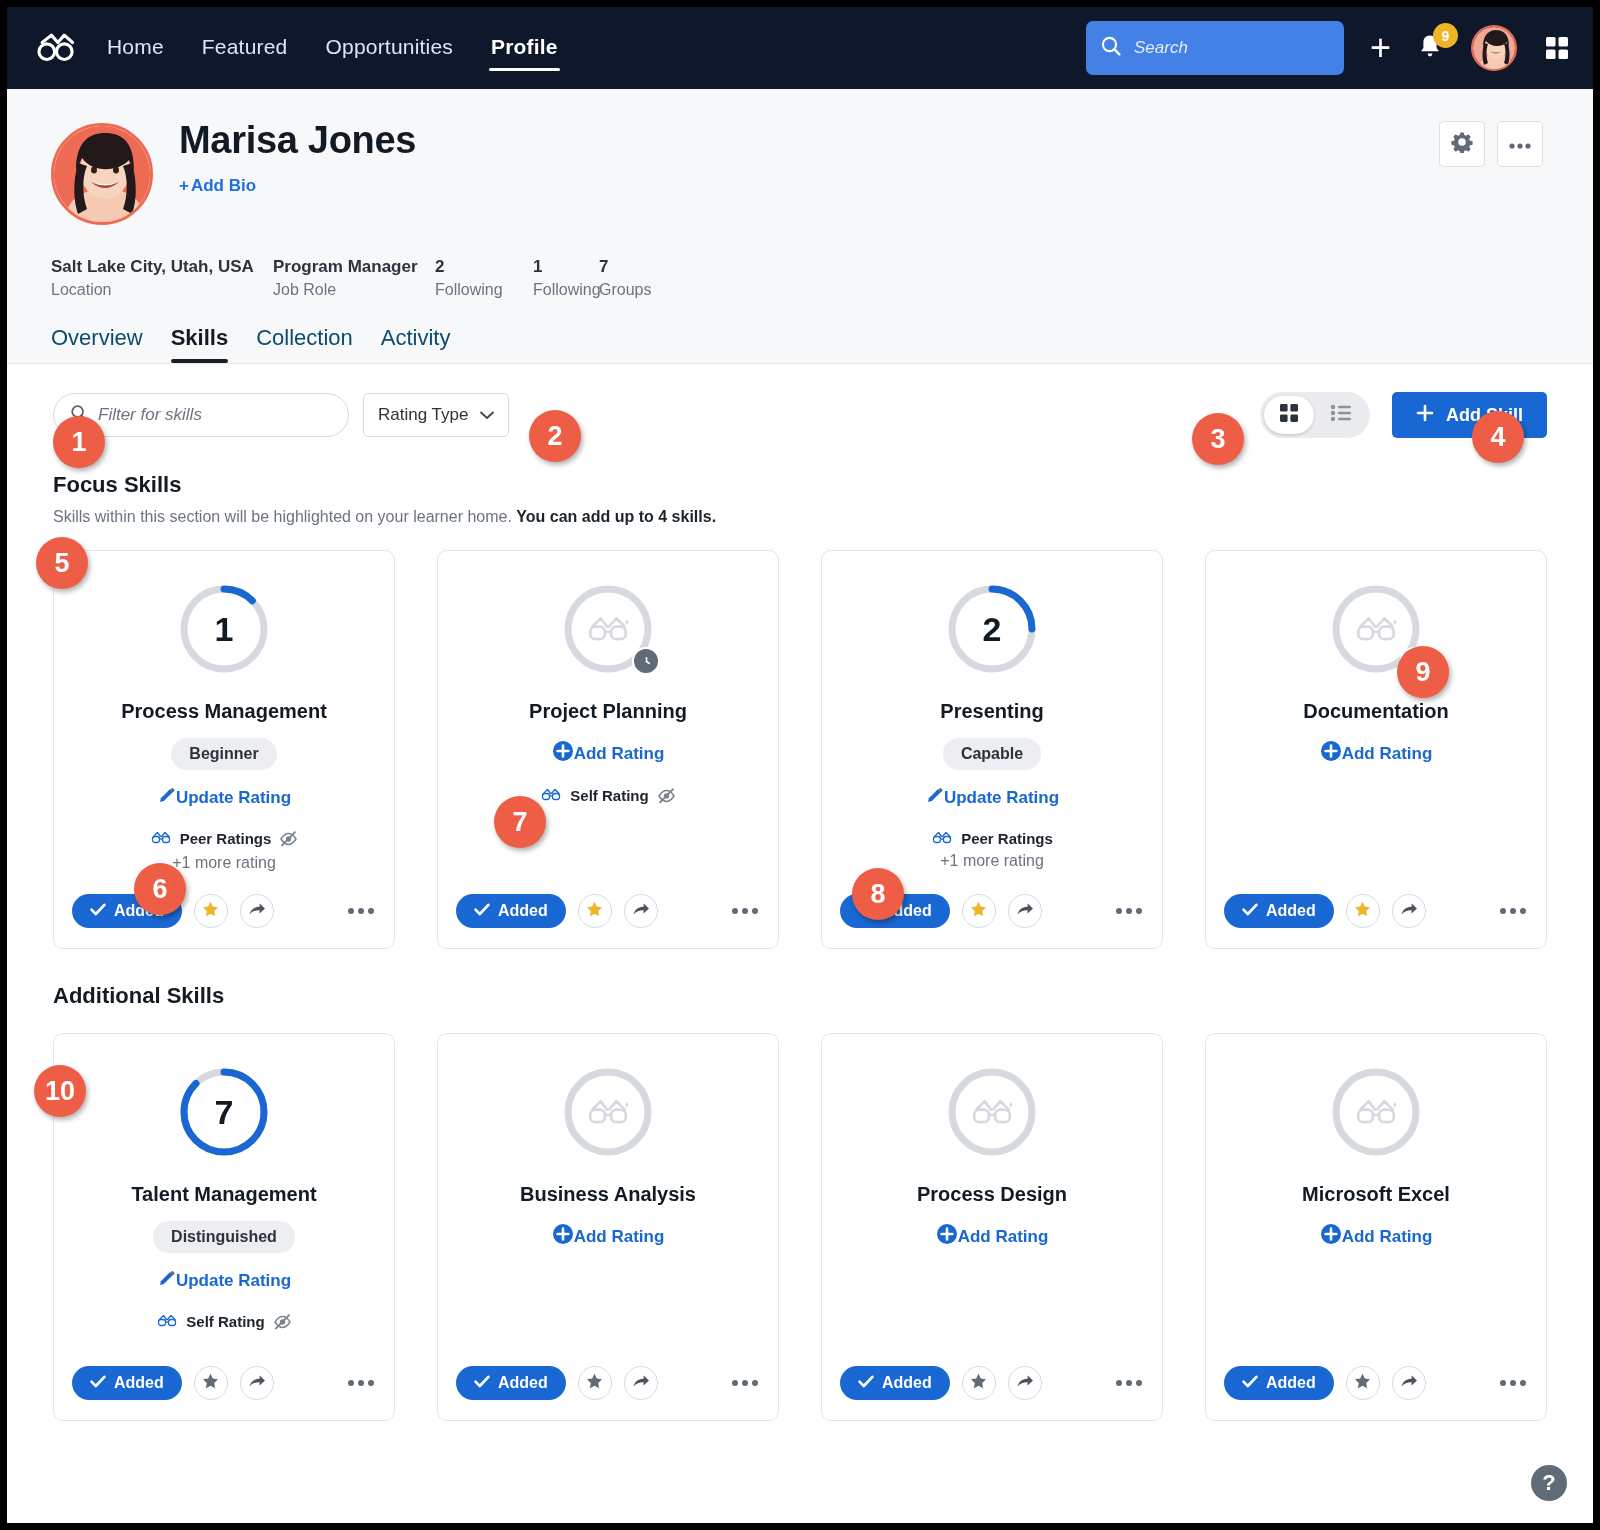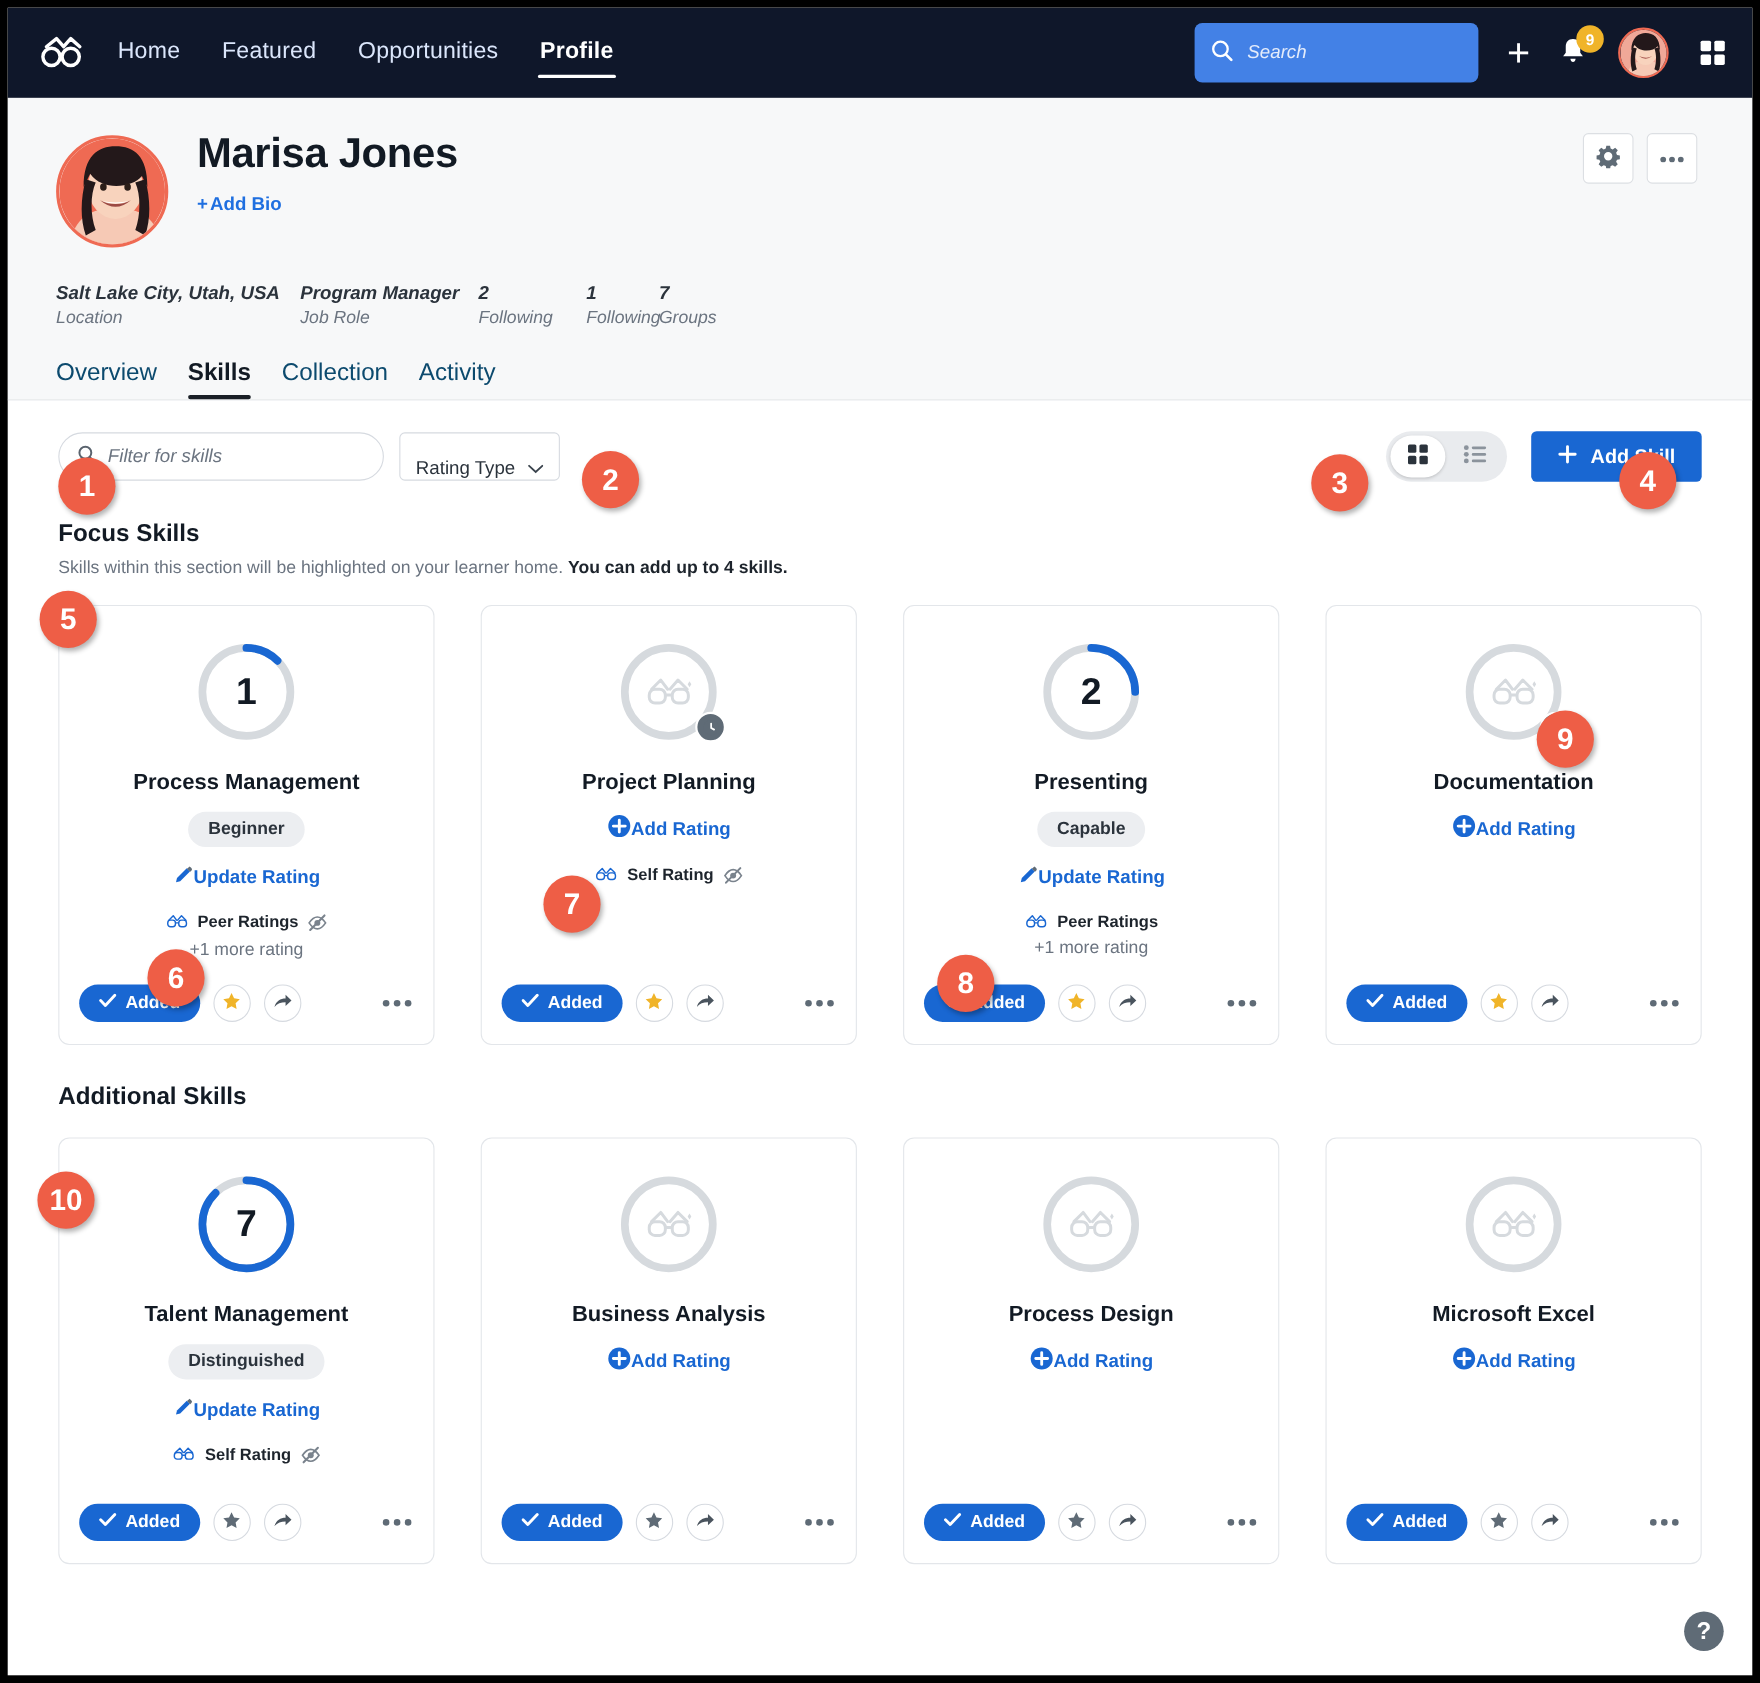--- a/index.html
+++ b/index.html
@@ -75,21 +75,21 @@
   .add-bio {
     margin-top: 14px; color: #1f6fe0; font-size: 17px; font-weight: bold;
     cursor: pointer; display: inline-flex; align-items: center; gap: 2px;
   }
   .ph-actions { position: absolute; right: 50px; top: 32px; display: flex; gap: 12px; }
   .sq-btn {
     width: 46px; height: 46px; background: #fff; border: 1px solid #dcdfe3;
     border-radius: 5px; display: flex; align-items: center; justify-content: center;
     cursor: pointer;
   }
-  .meta-row { display: flex; align-items: flex-start; margin-top: 32px; font-style: italic; }
+  .meta-row { display: flex; align-items: flex-start; margin-top: 32px; }
   .meta-item { margin-right: 0; }
   .meta-val { font-size: 17px; color: #2b333c; font-weight: bold; white-space: nowrap; }
   .meta-lbl { font-size: 16px; color: #6b7480; margin-top: 4px; white-space: nowrap; }
   .tabs { display: flex; gap: 28px; margin-top: 26px; }
   .tab {
     font-size: 22px; color: #0c4a6e; padding-bottom: 12px; cursor: pointer; position: relative;
   }
   .tab.active { color: #121a24; font-weight: bold; }
   .tab.active::after {
     content: ""; position: absolute; left: 0; right: 0; bottom: 0;
@@ -104,21 +104,21 @@
     width: 296px; height: 44px; border: 1px solid #d6dae0; border-radius: 24px;
     display: flex; align-items: center; padding: 0 16px; gap: 10px; background: #fff;
   }
   .filter-input input {
     border: none; outline: none; font-size: 17px; font-style: italic; color: #5a636e;
     width: 100%; font-family: "Liberation Sans", sans-serif; background: transparent;
   }
   .filter-input input::placeholder { color: #6b7480; font-style: italic; }
   .rating-select {
     margin-left: 14px; height: 44px; border: 1px solid #d6dae0; border-radius: 5px;
-    background: #fff; display: flex; align-items: flex-end; gap: 12px;
+    background: #fff; display: flex; align-items: center; gap: 12px;
     padding: 0 14px; cursor: pointer; font-size: 17px; color: #2b333c;
   }
   .tb-right { margin-left: auto; display: flex; align-items: center; gap: 22px; }
   .view-toggle {
     background: #e9ebee; border-radius: 24px; height: 46px; display: flex;
     align-items: center; padding: 4px; gap: 2px;
   }
   .vt-btn {
     width: 50px; height: 38px; border-radius: 20px; display: flex;
     align-items: center; justify-content: center; cursor: pointer;

